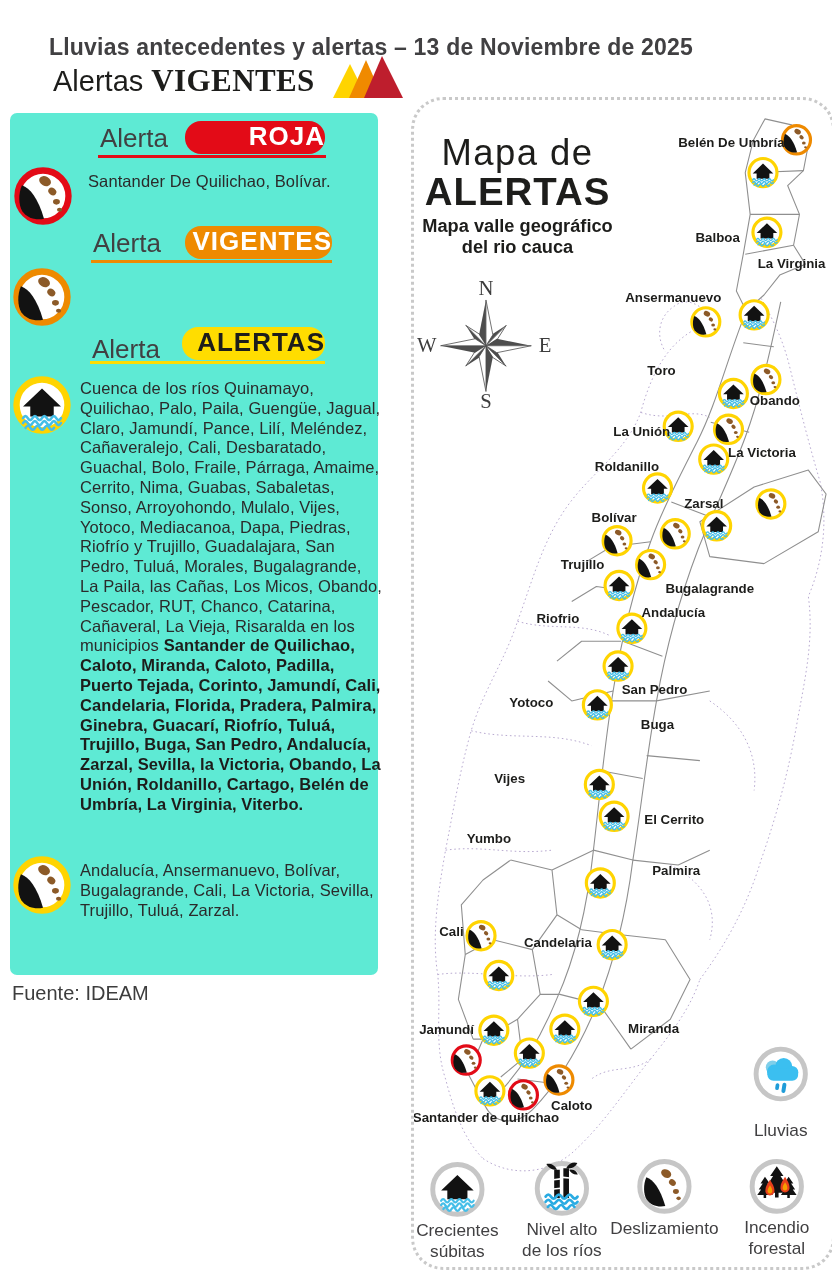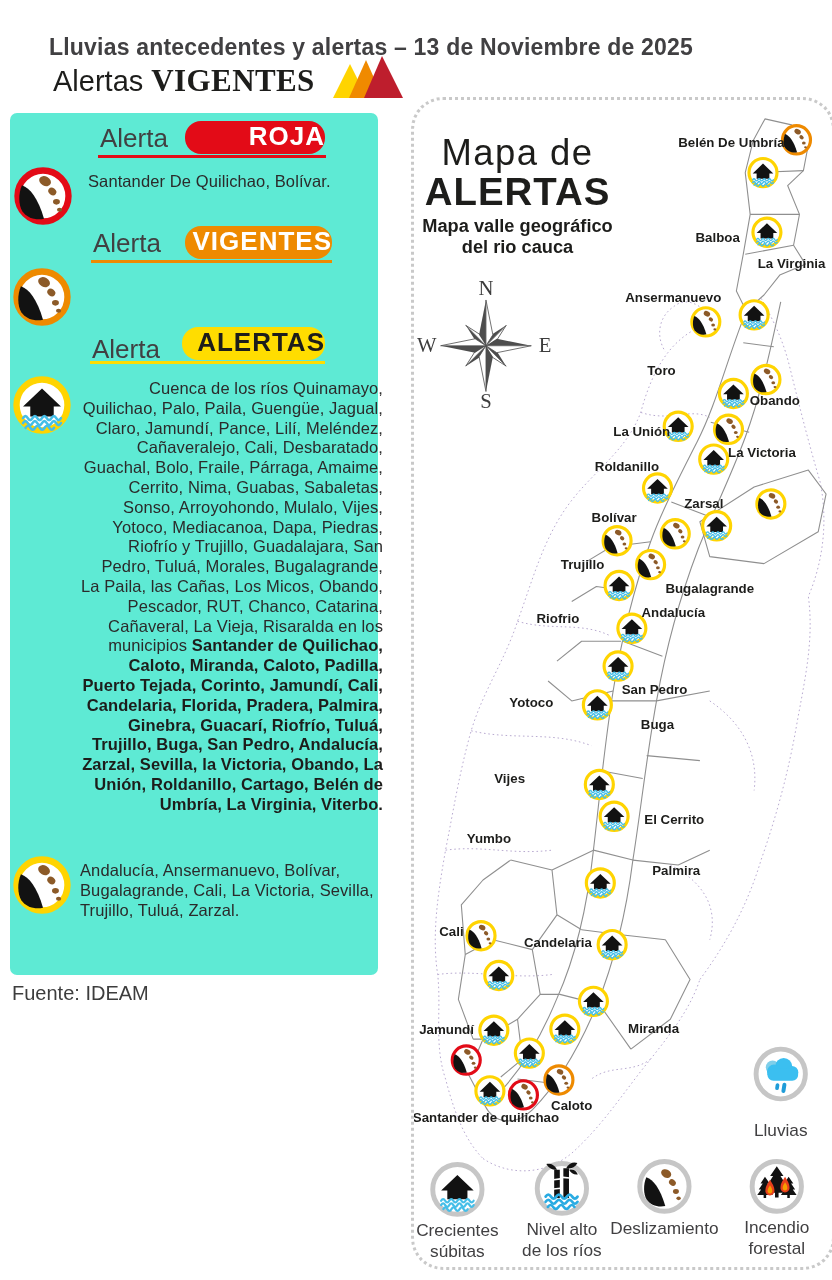--- a/index.html
+++ b/index.html
@@ -12,21 +12,21 @@
   #brand svg{margin-left:10px;vertical-align:-7px;}
 
   .panel{position:absolute;left:10px;top:113px;width:368px;height:862px;background:#5eead4;border-radius:7px;}
   .alert-word{position:absolute;font-size:26px;color:#414042;}
   .pill{position:absolute;height:33px;border-radius:16px;text-align:right;font-weight:700;font-size:26px;line-height:31px;letter-spacing:1px;color:#fff;}
   .pill.dark{color:#1d1d1b;}
   .underline{position:absolute;height:3px;}
   .alert-icon{position:absolute;width:60px;height:60px;}
   .alert-text{position:absolute;font-size:16.5px;line-height:20px;color:#2b2b2b;letter-spacing:.1px;}
   .alert-text strong{color:#1d1d1b;}
-  #flood-paragraph{line-height:19.8px;text-align:right;}
+  #flood-paragraph{line-height:19.8px;}
 
   #fuente{position:absolute;left:12px;top:982px;font-size:20px;color:#3d3d3d;}
 
   #map-panel{position:absolute;left:411px;top:97px;width:424px;height:1173px;border:3px dotted #c9c9c9;border-radius:32px;box-sizing:border-box;}
   #map-svg{position:absolute;left:0;top:0;width:100%;height:100%;}
 
   .map-title-1{font-size:37px;fill:#1d1d1b;letter-spacing:1.5px;text-anchor:middle;}
   .map-title-2{font-size:39px;font-weight:700;fill:#1d1d1b;letter-spacing:1px;text-anchor:middle;}
   .map-subtitle{font-size:18.5px;font-weight:700;fill:#1d1d1b;text-anchor:middle;}
   .compass-letter{font-family:"Liberation Serif",serif;font-size:21px;fill:#3d3d3d;text-anchor:middle;}

